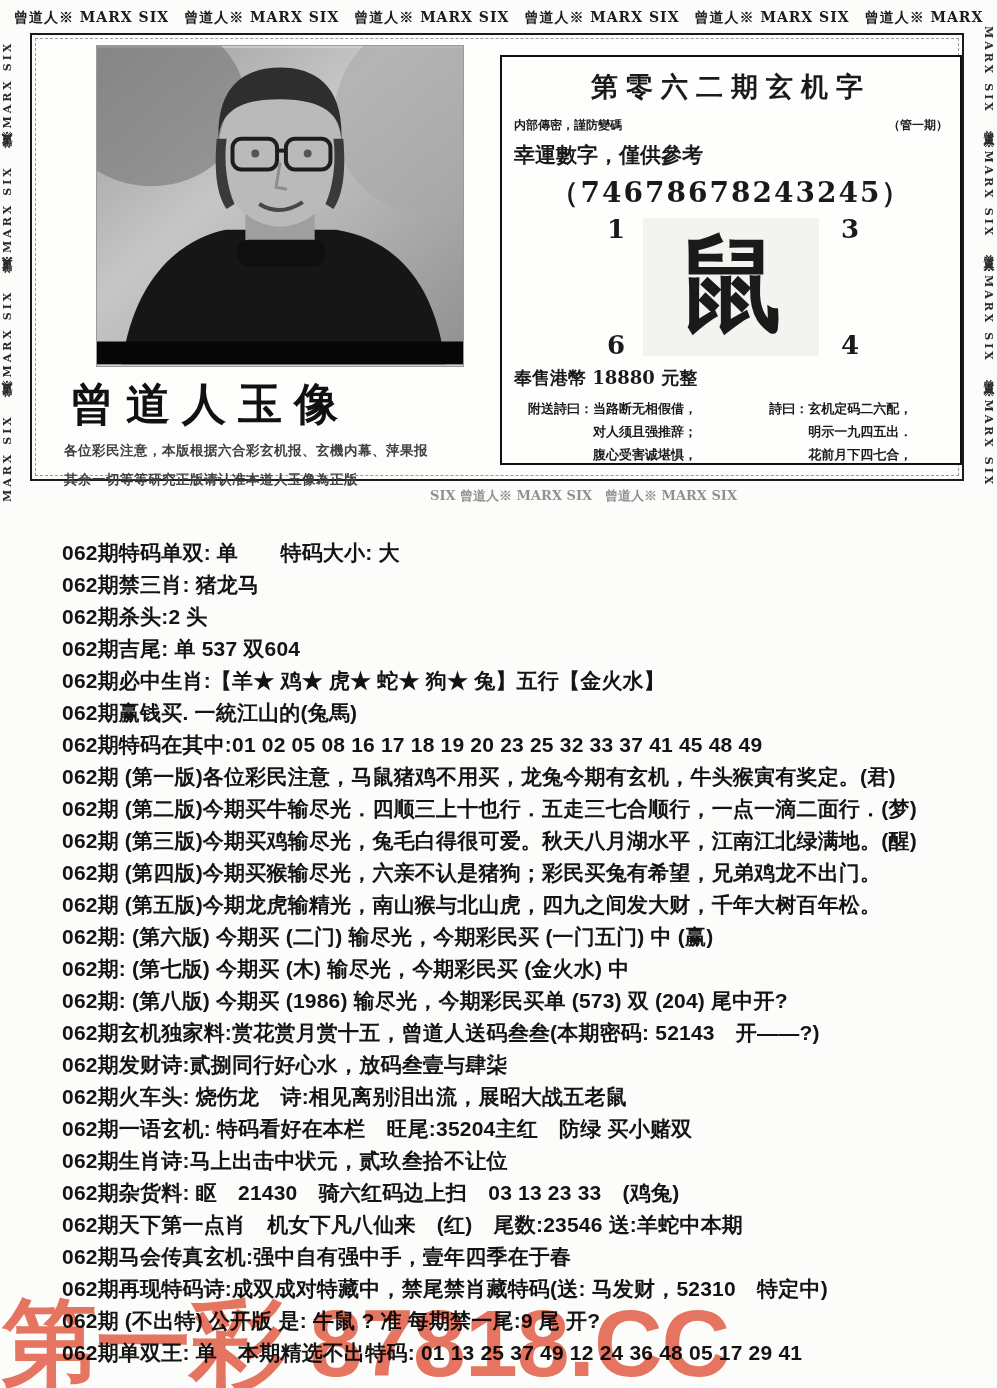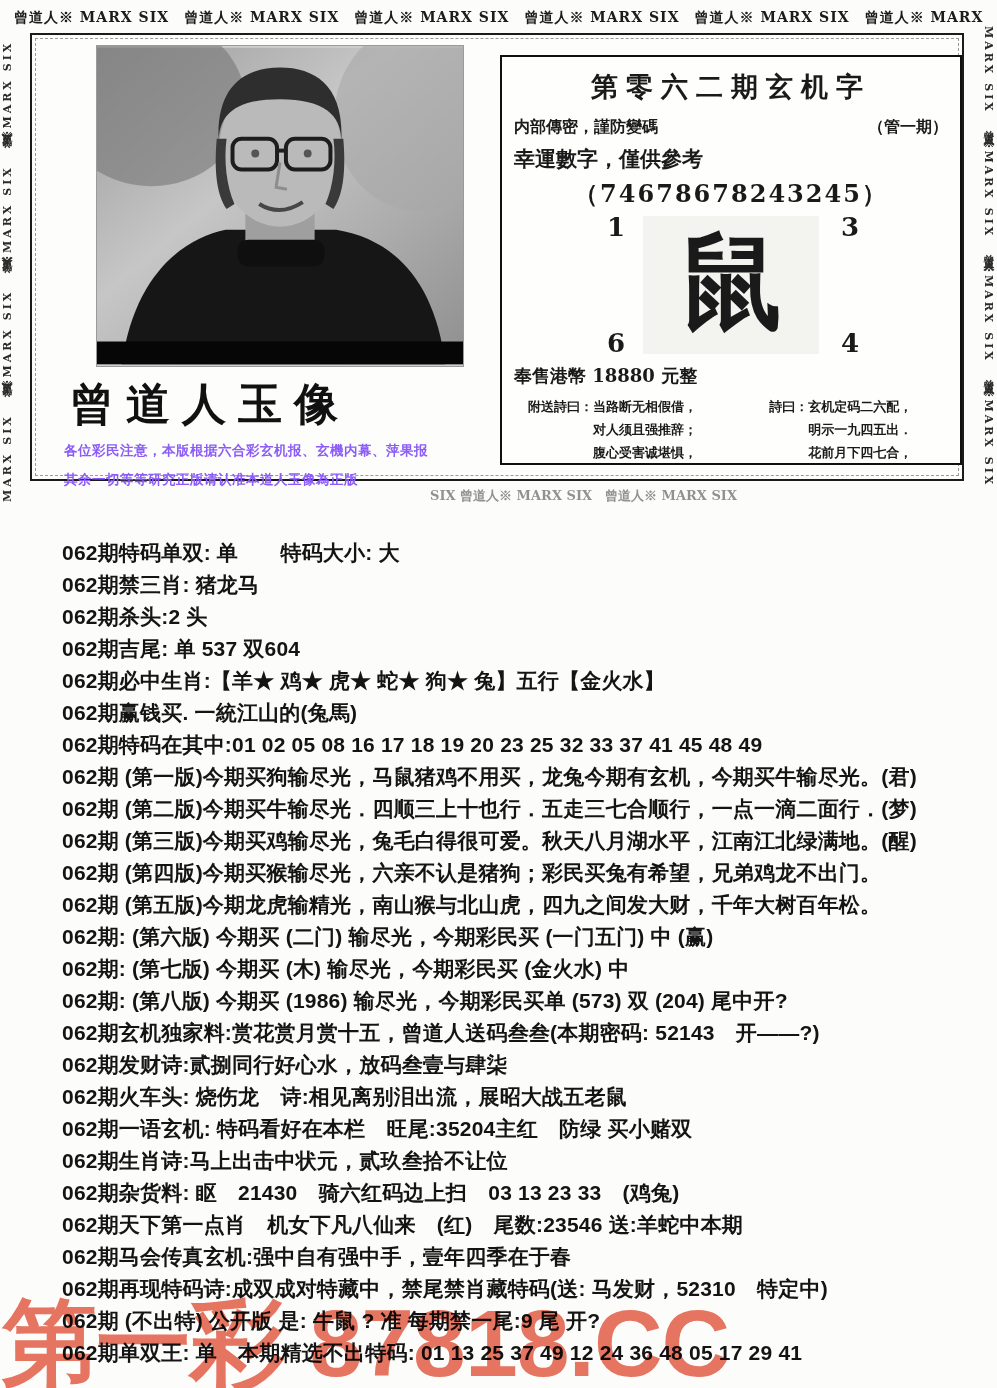--- a/index.html
+++ b/index.html
@@ -23,30 +23,30 @@
   .frame{position:absolute;left:30px;top:33px;width:934px;height:448px;
          border:2px solid #1b1b1b;background:#fdfdfc;box-sizing:border-box;}
   .frame::before{content:"";position:absolute;inset:3px;border:1px dashed #9a9a96;pointer-events:none;}
 
   
   .photo-panel{position:absolute;left:26px;top:10px;width:436px;}
   .photo{width:366px;height:320px;margin-left:38px;border:1px solid #9a9a9a;background:#cfcfcf;display:block;}
   .photo-caption{margin-top:8px;text-align:left;font-family:"DejaVu Serif",serif;font-weight:bold;
                  font-size:44px;letter-spacing:12px;text-indent:12px;color:#111;}
   .photo-notes{margin:6px 0 0 6px;font-size:13.5px;font-weight:bold;line-height:1.7;
-               letter-spacing:.5px;color:#8b5cf6;}
+               letter-spacing:.5px;color:#404040;}
 
   
   .mystic{position:absolute;left:468px;top:20px;width:462px;height:410px;border:2px solid #101010;
           padding:8px 12px;box-sizing:border-box;overflow:hidden;background:#fefefd;
           font-family:"DejaVu Serif",serif;}
   .m-title{text-align:center;font-weight:bold;font-size:27px;letter-spacing:8px;margin-top:4px;}
-  .m-row1{display:flex;justify-content:space-between;font-weight:bold;font-size:16px;margin-top:12px;}
+  .m-row1{display:flex;justify-content:space-between;font-weight:bold;font-size:12px;margin-top:12px;}
   .m-line2{font-weight:bold;font-size:21px;margin-top:7px;}
-  .m-lucky{text-align:center;font-weight:bold;font-size:24px;letter-spacing:2px;margin-top:5px;}
+  .m-lucky{text-align:center;font-weight:bold;font-size:28px;letter-spacing:2px;margin-top:5px;}
   .m-zodiac{position:relative;width:300px;height:142px;margin:4px auto 0;}
   .z-char{position:absolute;left:62px;top:2px;width:176px;height:138px;background:#f3f3ef;
           font-weight:bold;font-size:104px;line-height:132px;text-align:center;}
   .z-num{position:absolute;font-weight:bold;font-size:26px;}
   .z-tl{left:26px;top:-2px;} .z-tr{right:22px;top:-2px;}
   .z-bl{left:26px;bottom:-2px;} .z-br{right:22px;bottom:-2px;}
   .m-price{text-align:left;padding-right:16px;font-weight:bold;font-size:18px;margin-top:8px;}
   .m-poems{display:flex;margin-top:8px;font-weight:bold;font-size:13px;line-height:1.75;gap:27px;}
   .m-poem{display:flex;}
   .m-poem.pl{width:56%;padding-left:14px;box-sizing:border-box;}
@@ -152,21 +152,21 @@
   <div class="understrip">SIX 曾道人※ MARX SIX　曾道人※ MARX SIX</div>
 
   <div class="rows">
     <div class="row">062期特码单双: 单　　特码大小: 大</div>
     <div class="row">062期禁三肖: 猪龙马</div>
     <div class="row">062期杀头:2 头</div>
     <div class="row">062期吉尾: 单 537 双604</div>
     <div class="row">062期必中生肖:【羊★ 鸡★ 虎★ 蛇★ 狗★ 兔】五行【金火水】</div>
     <div class="row">062期赢钱买. 一統江山的(兔馬)</div>
     <div class="row">062期特码在其中:01 02 05 08 16 17 18 19 20 23 25 32 33 37 41 45 48 49</div>
-    <div class="row">062期 (第一版)今期买狗输尽光，马鼠猪鸡不用买，龙兔今期有玄机，今期买牛输尽光。(君)</div>
+    <div class="row">062期 (第一版)各位彩民注意，马鼠猪鸡不用买，龙兔今期有玄机，牛头猴寅有奖定。(君)</div>
     <div class="row">062期 (第二版)今期买牛输尽光．四顺三上十也行．五走三七合顺行，一点一滴二面行．(梦)</div>
     <div class="row">062期 (第三版)今期买鸡输尽光，兔毛白得很可爱。秋天八月湖水平，江南江北绿满地。(醒)</div>
     <div class="row">062期 (第四版)今期买猴输尽光，六亲不认是猪狗；彩民买兔有希望，兄弟鸡龙不出门。</div>
     <div class="row">062期 (第五版)今期龙虎输精光，南山猴与北山虎，四九之间发大财，千年大树百年松。</div>
     <div class="row">062期: (第六版) 今期买 (二门) 输尽光，今期彩民买 (一门五门) 中 (赢)</div>
     <div class="row">062期: (第七版) 今期买 (木) 输尽光，今期彩民买 (金火水) 中</div>
     <div class="row">062期: (第八版) 今期买 (1986) 输尽光，今期彩民买单 (573) 双 (204) 尾中开?</div>
     <div class="row">062期玄机独家料:赏花赏月赏十五，曾道人送码叁叁(本期密码: 52143　开——?)</div>
     <div class="row">062期发财诗:贰捌同行好心水，放码叁壹与肆柒</div>
     <div class="row">062期火车头: 烧伤龙　诗:相见离别泪出流，展昭大战五老鼠</div>

